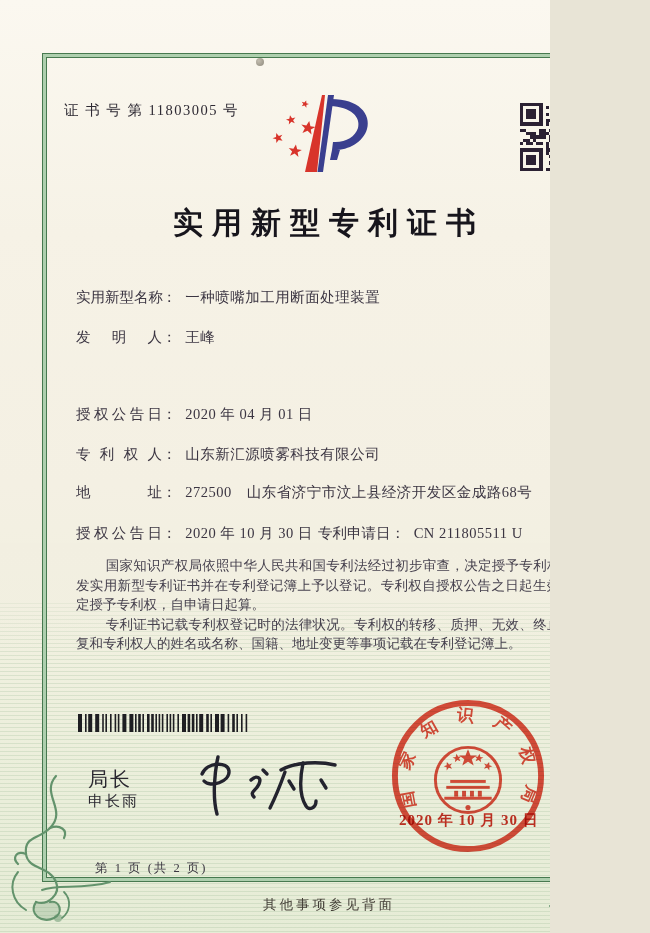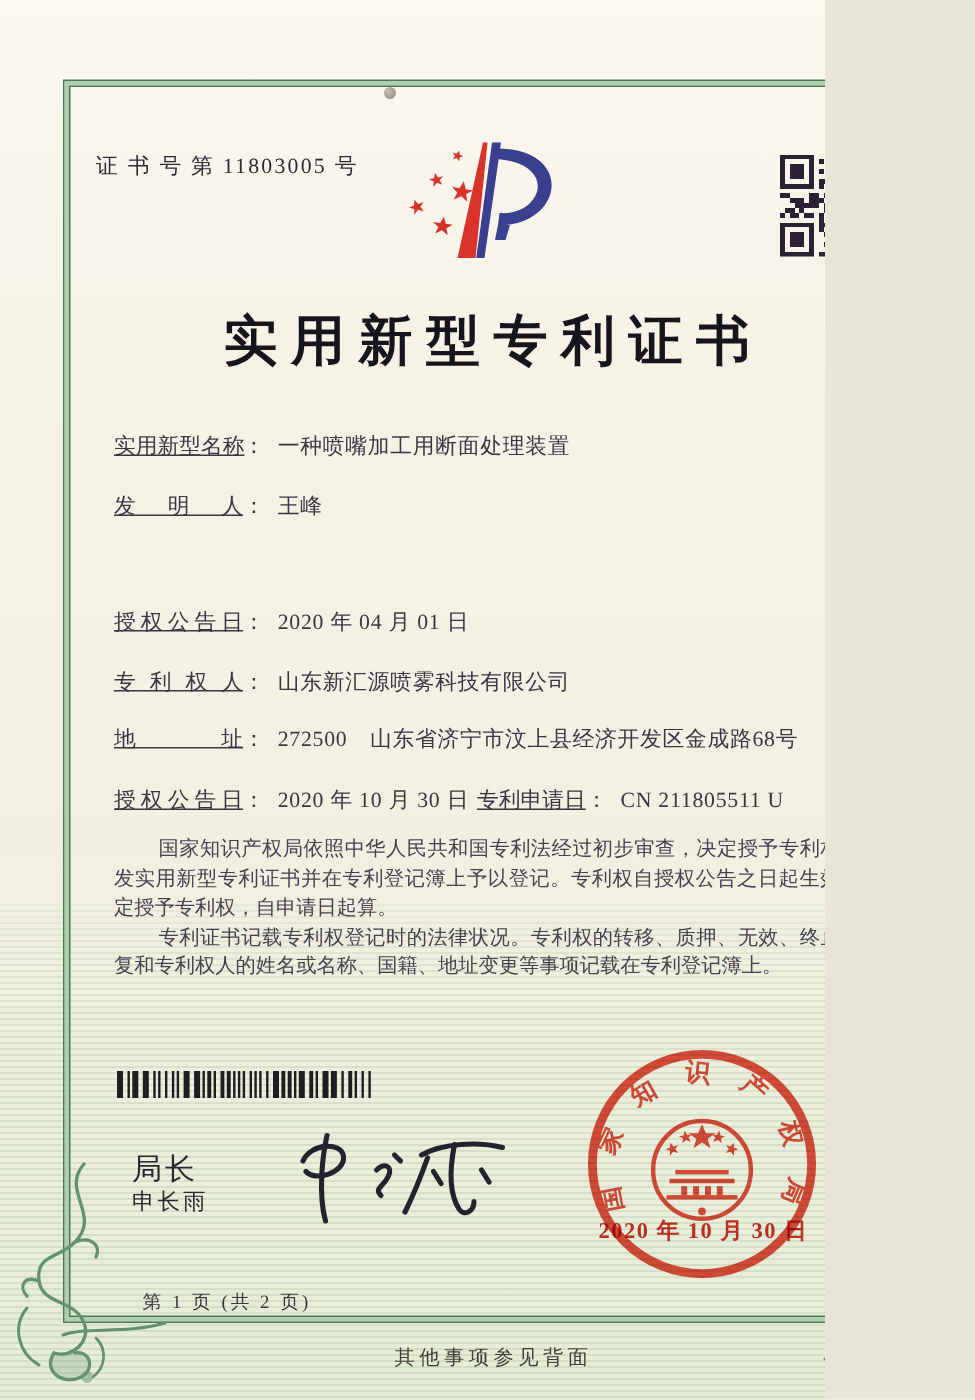--- a/index.html
+++ b/index.html
@@ -35,29 +35,29 @@
     background:radial-gradient(circle at 35% 35%,#c4beb0,#8d897c);
   }
   .cert-no{
     position:absolute;left:64px;top:101px;
     font-size:14.5px;color:#2e2a33;letter-spacing:1.5px;white-space:nowrap;
   }
   .logo{position:absolute;left:265px;top:90px;width:125px;height:95px;}
   .qr{position:absolute;left:519px;top:103px;width:70px;height:68px;}
   .title{
     position:absolute;left:42px;top:203px;width:574px;text-align:center;
-    font-size:36px;font-weight:bold;letter-spacing:9px;color:#17151c;white-space:nowrap;
+    font-size:30px;font-weight:bold;letter-spacing:9px;color:#17151c;white-space:nowrap;
   }
   .row{
     position:absolute;left:76px;width:520px;
     font-size:14.5px;color:#3b3542;white-space:nowrap;
   }
   .flabel{
     display:inline-block;width:86px;vertical-align:bottom;
-    text-align:justify;text-align-last:justify;text-decoration:underline;
+    text-align:justify;text-align-last:justify;
   }
   .colon{display:inline-block;}
   .fvalue{margin-left:5px;letter-spacing:0.5px;}
   .pair2{position:absolute;left:242px;top:0;}
   .pair2 .flabel{width:auto;text-align:left;text-align-last:auto;}
   .paras{
     position:absolute;left:76px;top:556px;width:512px;
     font-size:13.5px;line-height:19.5px;color:#46414e;text-align:justify;
   }
   .paras p{margin:0;text-indent:2.2em;}

